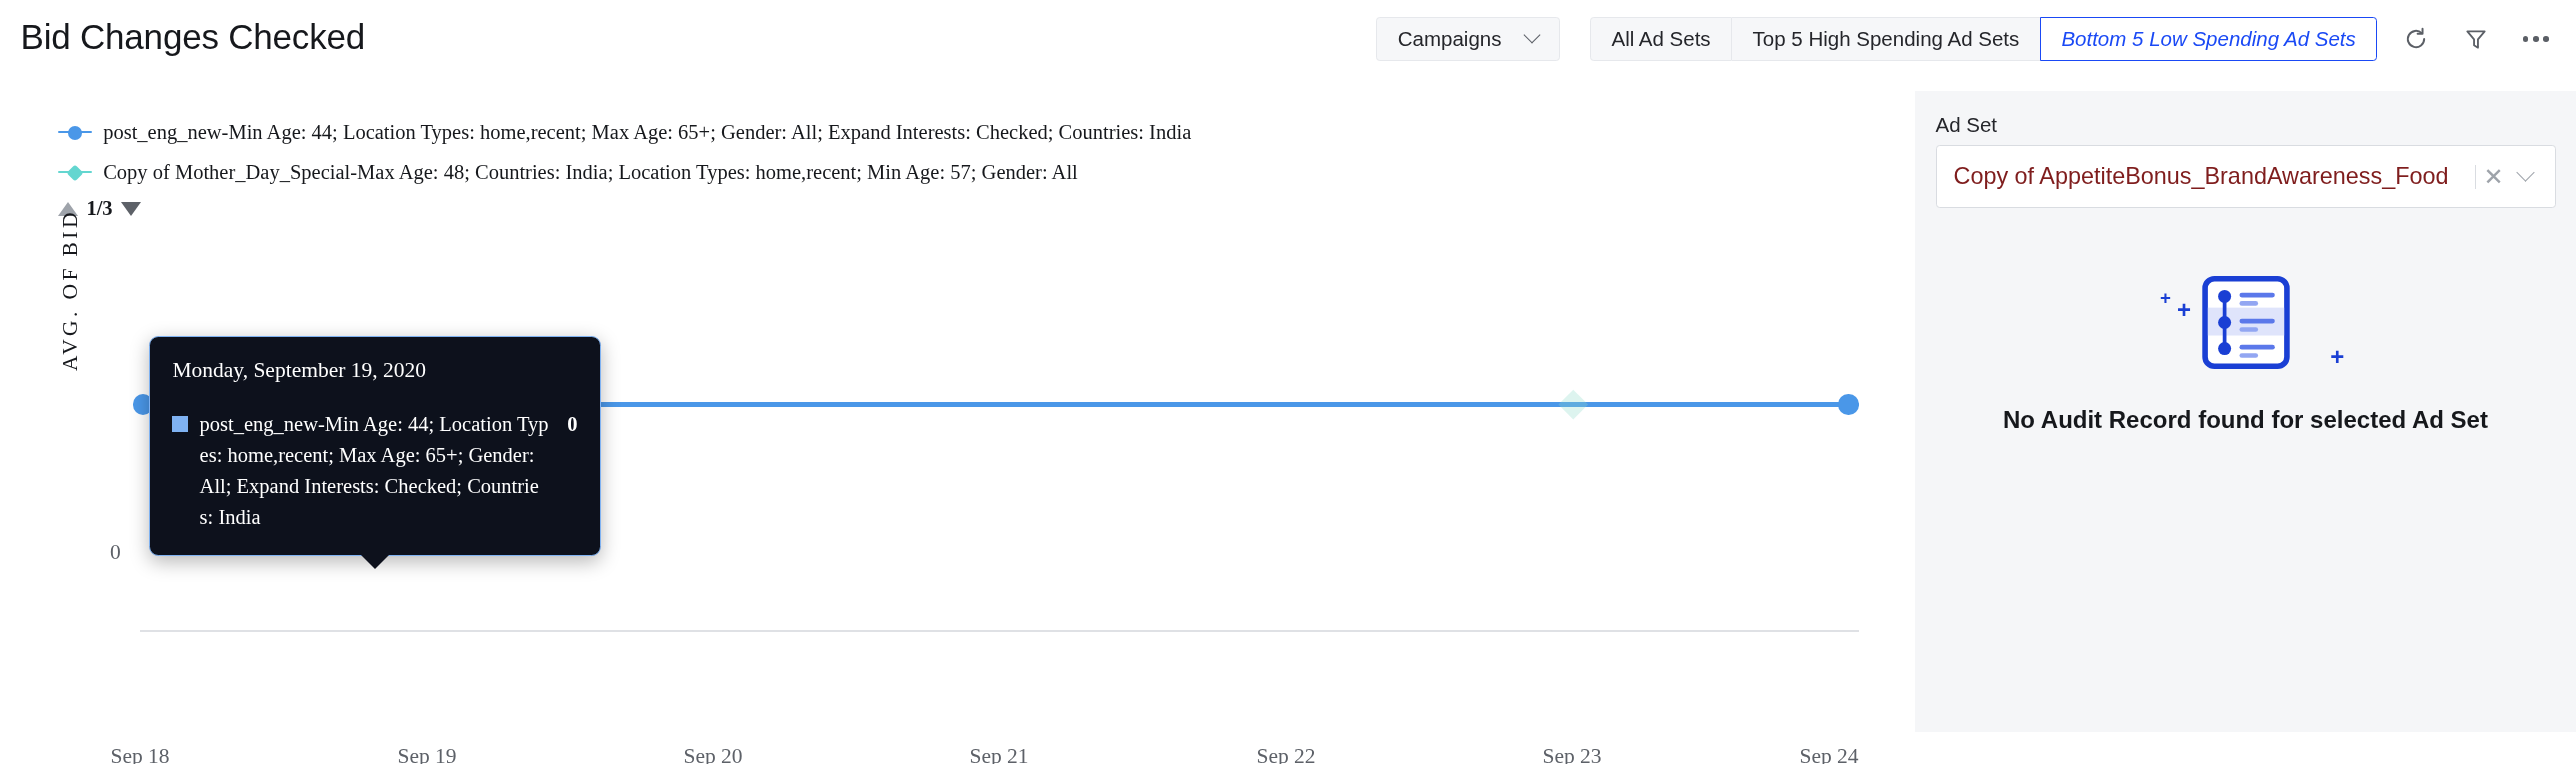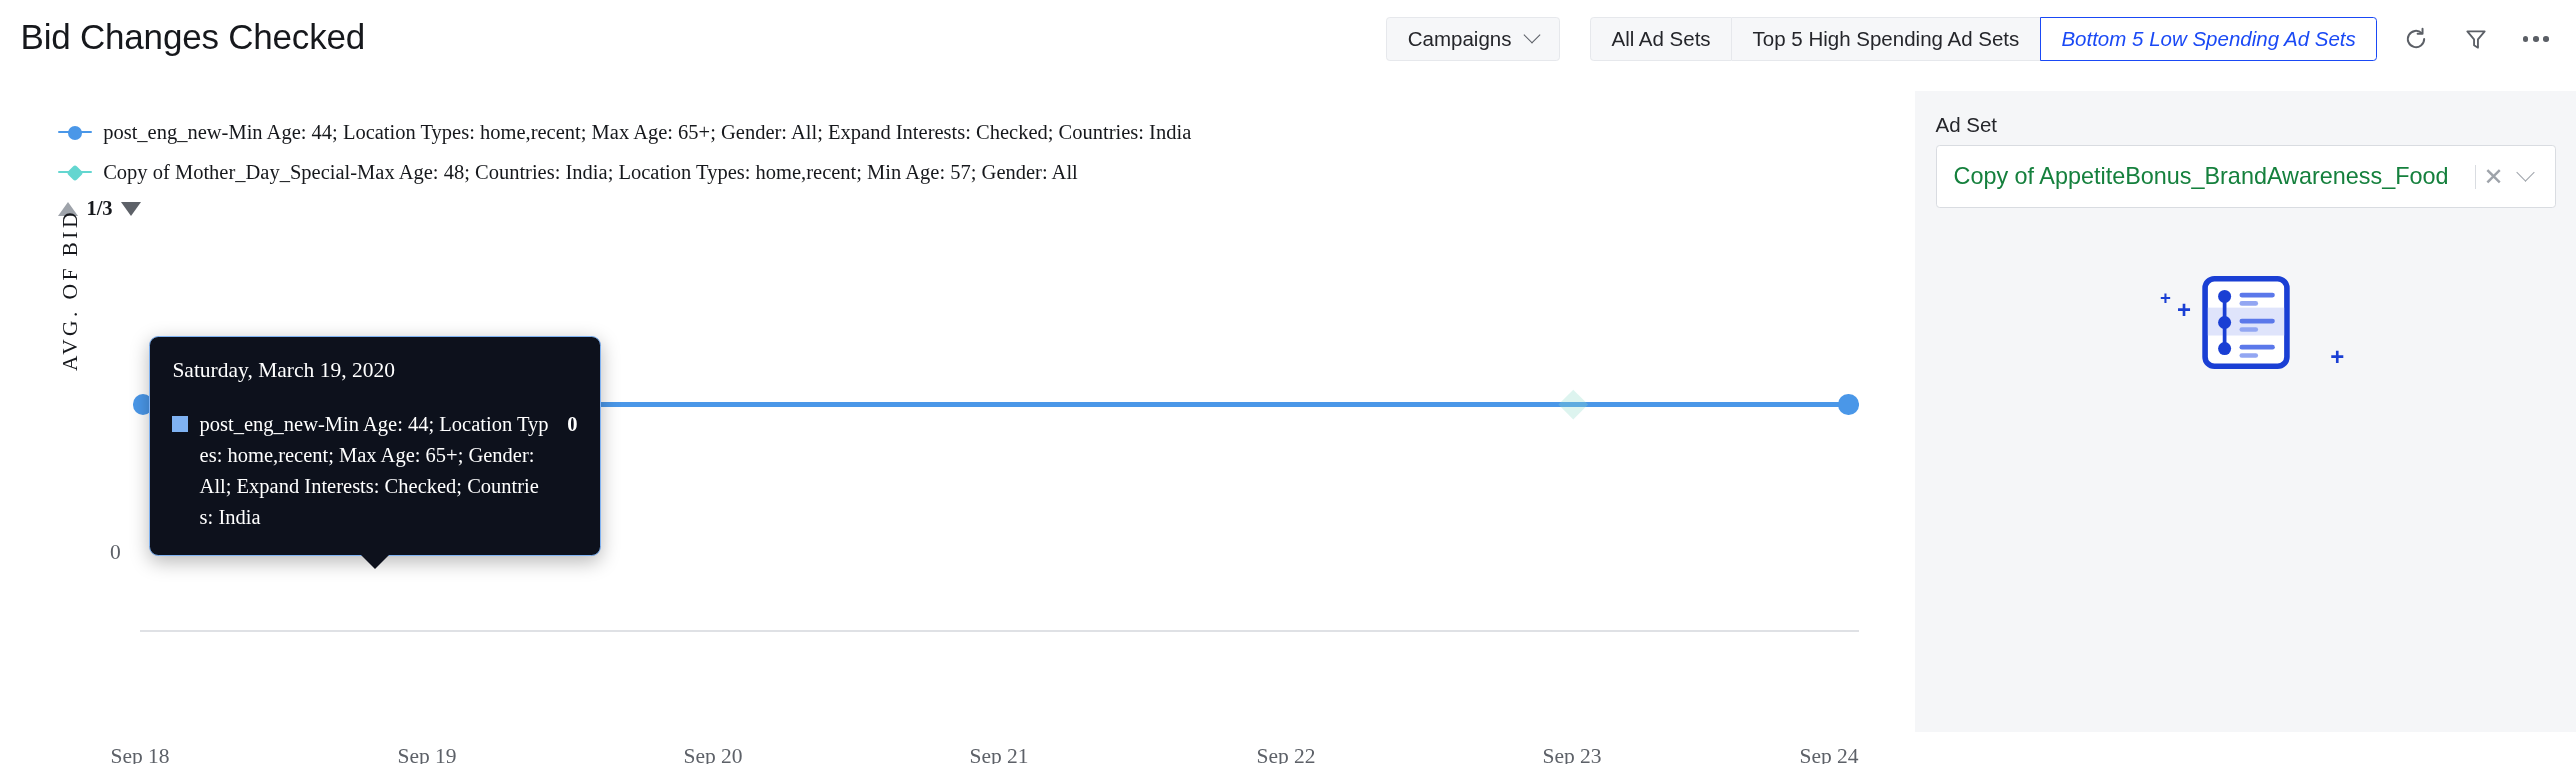--- a/index.html
+++ b/index.html
@@ -19,21 +19,21 @@
   .header-title {
     position: absolute; left: 20.5px; top: 17px;
     font-size: 35px; font-weight: 400; color: #16181c;
     letter-spacing: -0.2px; white-space: nowrap;
   }
   .header-controls {
     position: absolute; right: 18.7px; top: 17px;
     display: flex; align-items: center; gap: 0;
   }
   .campaigns-btn {
-    height: 44px; display: flex; align-items: center; gap: 15px;
+    height: 44px; display: flex; align-items: center; gap: 25px;
     padding: 0 20.5px; background: #f6f7f9; border: 0.9px solid #e6e8ec;
     border-radius: 3.7px; font-size: 20.5px; color: #25262b; white-space: nowrap;
     cursor: pointer;
   }
   .chev {
     display: inline-block; width: 12px; height: 12px;
     border-right: 1.9px solid #5b5f66; border-bottom: 1.9px solid #5b5f66;
     transform: rotate(45deg) translate(-2.8px,-2.8px);
   }
   .tabgroup { display: flex; margin-left: 30px; }
@@ -171,21 +171,21 @@
     position: absolute; left: 20.5px; top: 21.5px;
     font-size: 20.5px; color: #25262b;
   }
   .rp-select {
     position: absolute; left: 20.5px; top: 54px; width: 620px; height: 63px;
     background: #ffffff; border: 0.9px solid #d9dce1; border-radius: 3.7px;
     display: flex; align-items: center; padding: 0 13px 0 17px; cursor: pointer;
     overflow: hidden;
   }
   .rp-select-value {
-    flex: 1 1 auto; font-size: 23.4px; color: #15803d;
+    flex: 1 1 auto; font-size: 23.4px; color: #7f1d1d;
     white-space: nowrap; overflow: hidden;
   }
   .rp-sep { width: 0.9px; height: 24px; background: #d9dce1; margin: 0 1.9px 0 3.7px; flex: 0 0 0.9px; }
   .rp-x {
     flex: 0 0 auto; width: 32px; text-align: center;
     font-size: 24px; color: #9ea3aa; line-height: 1;
   }
   .rp-chev {
     flex: 0 0 auto; width: 32px; display: flex; justify-content: center;
   }
@@ -290,21 +290,21 @@
 
       <div class="pt" style="left:-7.5px; top:163px; width:20.5px; height:20.5px; background:#4a97e8;"></div>
 
       <div class="pt-halo" style="left:257px; top:141px; width:65px; height:65px; opacity:.55;"></div>
       <div class="pt-active" style="left:274px; top:158px; width:26px; height:26px; background:#4a97e8;"></div>
 
       <div class="pt" style="left:1698px; top:163px; width:20.5px; height:20.5px; background:#4a97e8;"></div>
     </div>
 
     <div class="tooltip">
-      <div class="tt-title">Saturday, March 19, 2020</div>
+      <div class="tt-title">Monday, September 19, 2020</div>
       <div class="tt-row">
         <span class="tt-swatch" style="background:#7fb2f2"></span>
         <span class="tt-text">post_eng_new-Min Age: 44; Location Types: home,recent; Max Age: 65+; Gender: All; Expand Interests: Checked; Countries: India</span>
         <span class="tt-val">0</span>
       </div>
       <span class="tt-arrow"></span>
     </div>
 
     <div class="xticks">
       <span class="xtick" style="left:140px;">Sep 18</span>
@@ -343,18 +343,19 @@
           <circle cx="24" cy="50" r="7" fill="#1a3fd4"></circle>
           <circle cx="24" cy="78" r="7" fill="#1a3fd4"></circle>
           <rect x="40" y="18" width="38" height="5" rx="2.5" fill="#5b78ea"></rect>
           <rect x="40" y="27" width="20" height="5" rx="2.5" fill="#92a6f2"></rect>
           <rect x="40" y="46" width="38" height="5" rx="2.5" fill="#5b78ea"></rect>
           <rect x="40" y="55" width="20" height="5" rx="2.5" fill="#92a6f2"></rect>
           <rect x="40" y="74" width="38" height="5" rx="2.5" fill="#5b78ea"></rect>
           <rect x="40" y="83" width="20" height="5" rx="2.5" fill="#92a6f2"></rect>
         </svg>
       </div>
+      <div class="empty-title">No Audit Record found for selected Ad Set</div>
     </div>
 
   </div>
 
 </div>
 
 
 </body></html>

